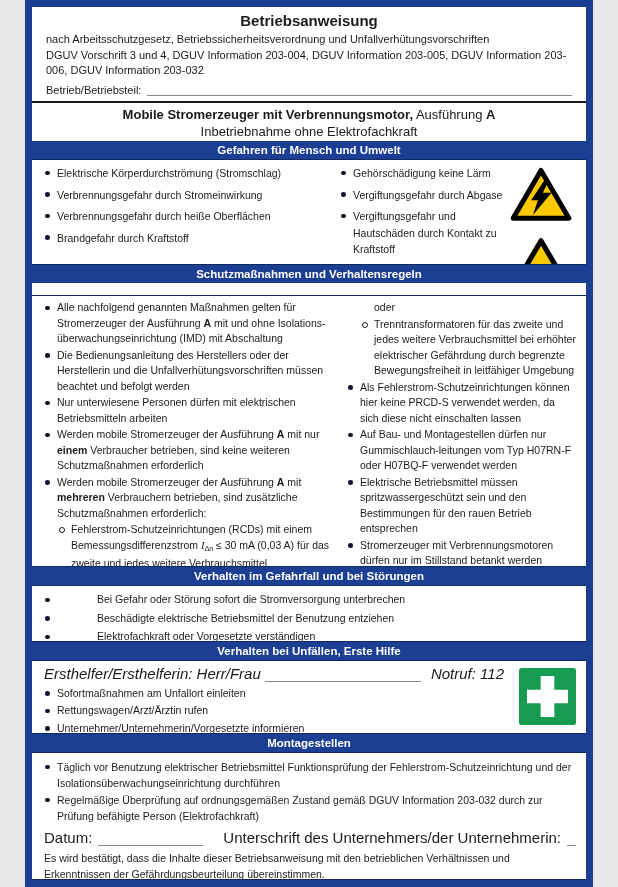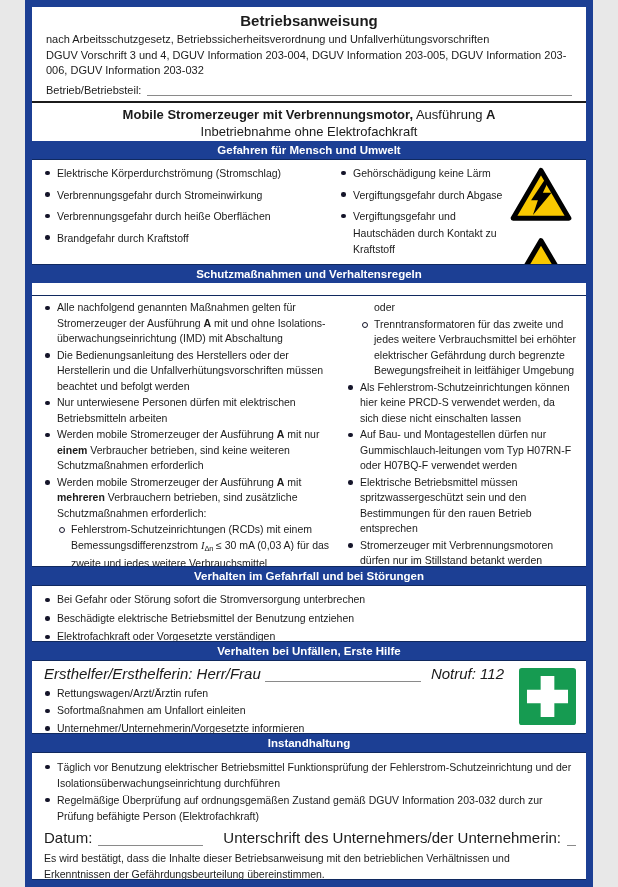--- a/index.html
+++ b/index.html
@@ -57,21 +57,21 @@
   .box-gefahren .g-right { flex:1; padding-left:4px; }
   .g-icons { width:70px; display:flex; flex-direction:column; align-items:center;
              gap:9px; padding-top:1px; }
 
   .box-schutz { height:272px; padding-top:4px;margin-top:12px; }
   .box-schutz .li { line-height:15.5px; margin-bottom:1px; }
   .box-schutz .s-left { width:296px; }
   .box-schutz .s-right { flex:1; padding-left:7px; }
 
   .box-gefahrfall { height:57px; padding-top:6px; }
-  .box-gefahrfall .li { margin-bottom:3px; }
+  .box-gefahrfall .li { margin-bottom:3px;gap:40px; }
 
   .box-unfaelle { height:74px; padding-top:5px; }
   .box-unfaelle .content { padding-right:72px; }
   .firstaid-row { display:flex; align-items:flex-end; font-size:15px; margin-bottom:4px;font-style:italic; }
   .firstaid-row .lbl { white-space:nowrap; padding-right:4px; }
   .firstaid-row .blank { width:200px; }
   .firstaid-row .notruf { white-space:nowrap; padding-left:10px; }
   .box-unfaelle .li { margin-bottom:2px; }
   .firstaid-icon { position:absolute; right:10px; top:7px; }
 
@@ -236,41 +236,41 @@
   <div class="box box-unfaelle">
     <div class="content">
       <div class="firstaid-row">
         <span class="lbl">Ersthelfer/Ersthelferin: Herr/Frau</span>
         <span class="blank"></span>
         <span class="notruf">Notruf: 112</span>
       </div>
       <div>
           <div class="li bullet">
             <span class="marker"></span>
+            <span class="txt"><span>Sofortmaßnahmen am Unfallort einleiten</span></span>
+          </div>
+          <div class="li bullet">
+            <span class="marker"></span>
             <span class="txt"><span>Rettungswagen/Arzt/Ärztin rufen</span></span>
-          </div>
-          <div class="li bullet">
-            <span class="marker"></span>
-            <span class="txt"><span>Sofortmaßnahmen am Unfallort einleiten</span></span>
           </div>
           <div class="li bullet">
             <span class="marker"></span>
             <span class="txt"><span>Unternehmer/Unternehmerin/Vorgesetzte informieren</span></span>
           </div>
         </div>
     </div>
     <span class="firstaid-icon">
       <svg width="57" height="57" viewBox="0 0 100 100">
         <rect x="0" y="0" width="100" height="100" rx="5" fill="#169b51"></rect>
         <path d="M38 14 h24 v24 h24 v24 h-24 v24 h-24 v-24 h-24 v-24 h24 Z" fill="#ffffff"></path>
       </svg>
     </span>
   </div>
 
-  <div class="banner">Instandhaltung</div>
+  <div class="banner">Montagestellen</div>
   <div class="box box-instand">
     <div>
         <div class="li bullet">
           <span class="marker"></span>
           <span class="txt"><span>Täglich vor Benutzung elektrischer Betriebsmittel Funktionsprüfung der Fehlerstrom-Schutzeinrichtung und der Isolationsüberwachungseinrichtung durchführen</span></span>
         </div>
         <div class="li bullet">
           <span class="marker"></span>
           <span class="txt"><span>Regelmäßige Überprüfung auf ordnungsgemäßen Zustand gemäß DGUV Information 203-032 durch zur Prüfung befähigte Person (Elektrofachkraft)</span></span>
         </div>

